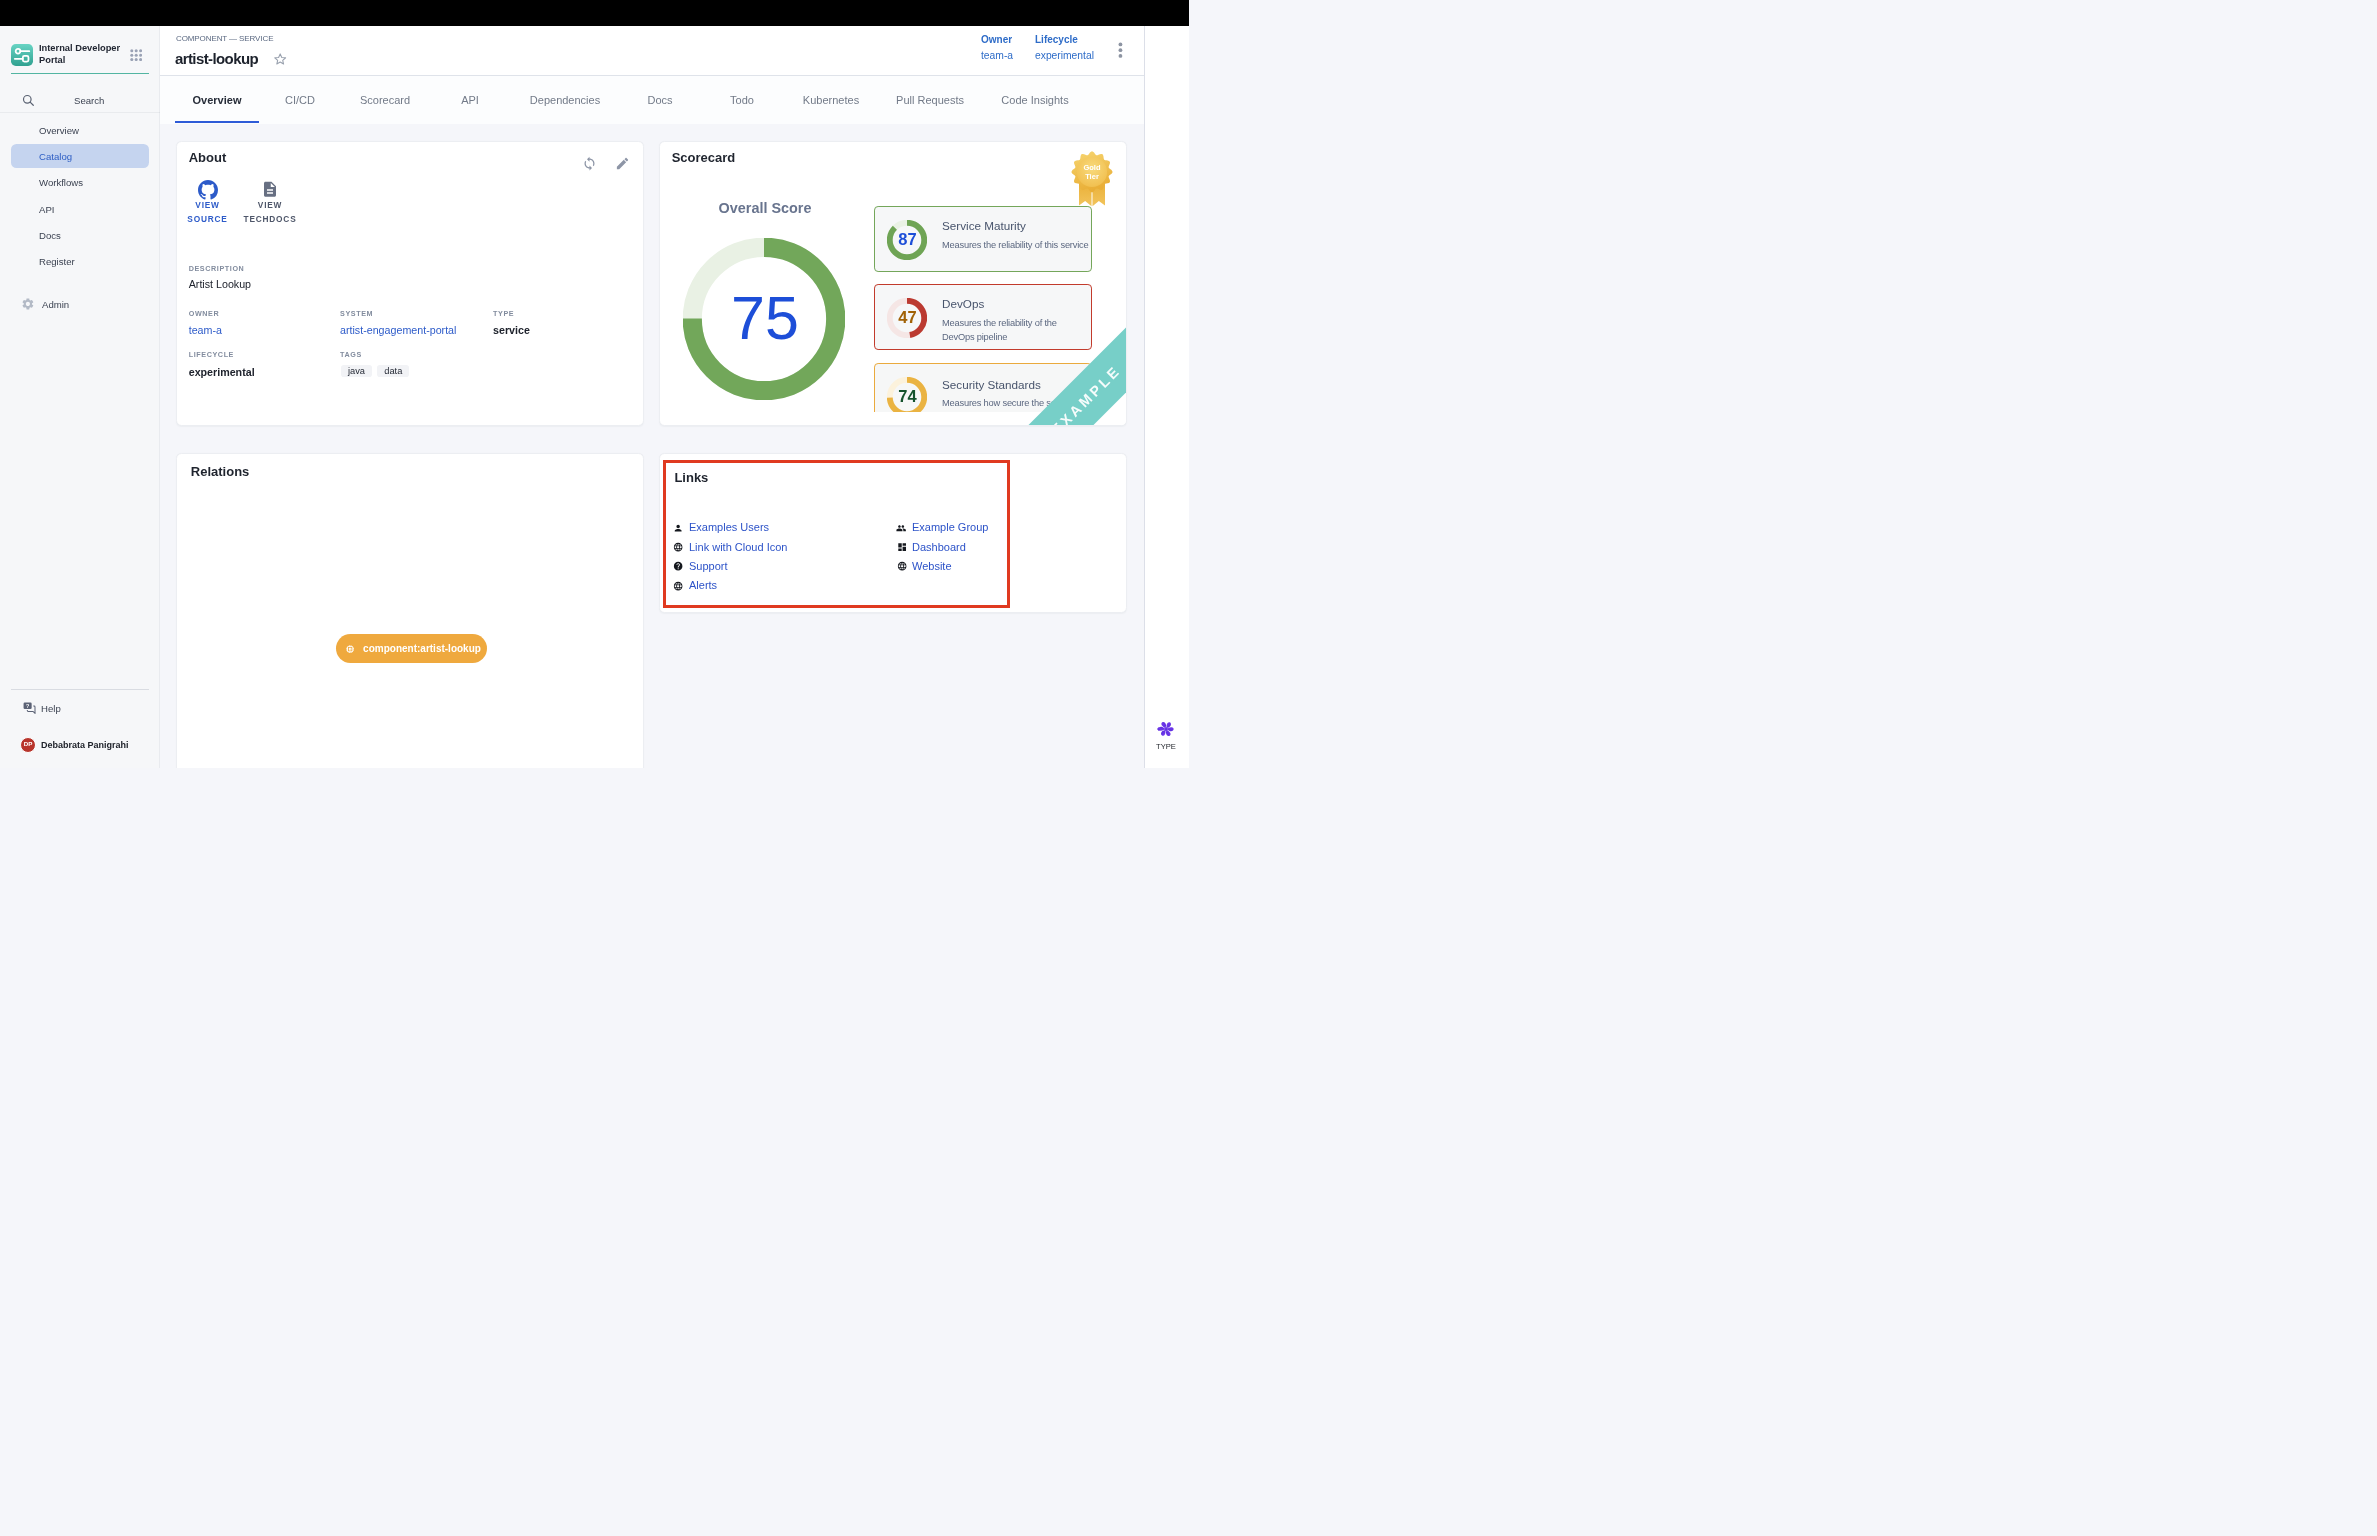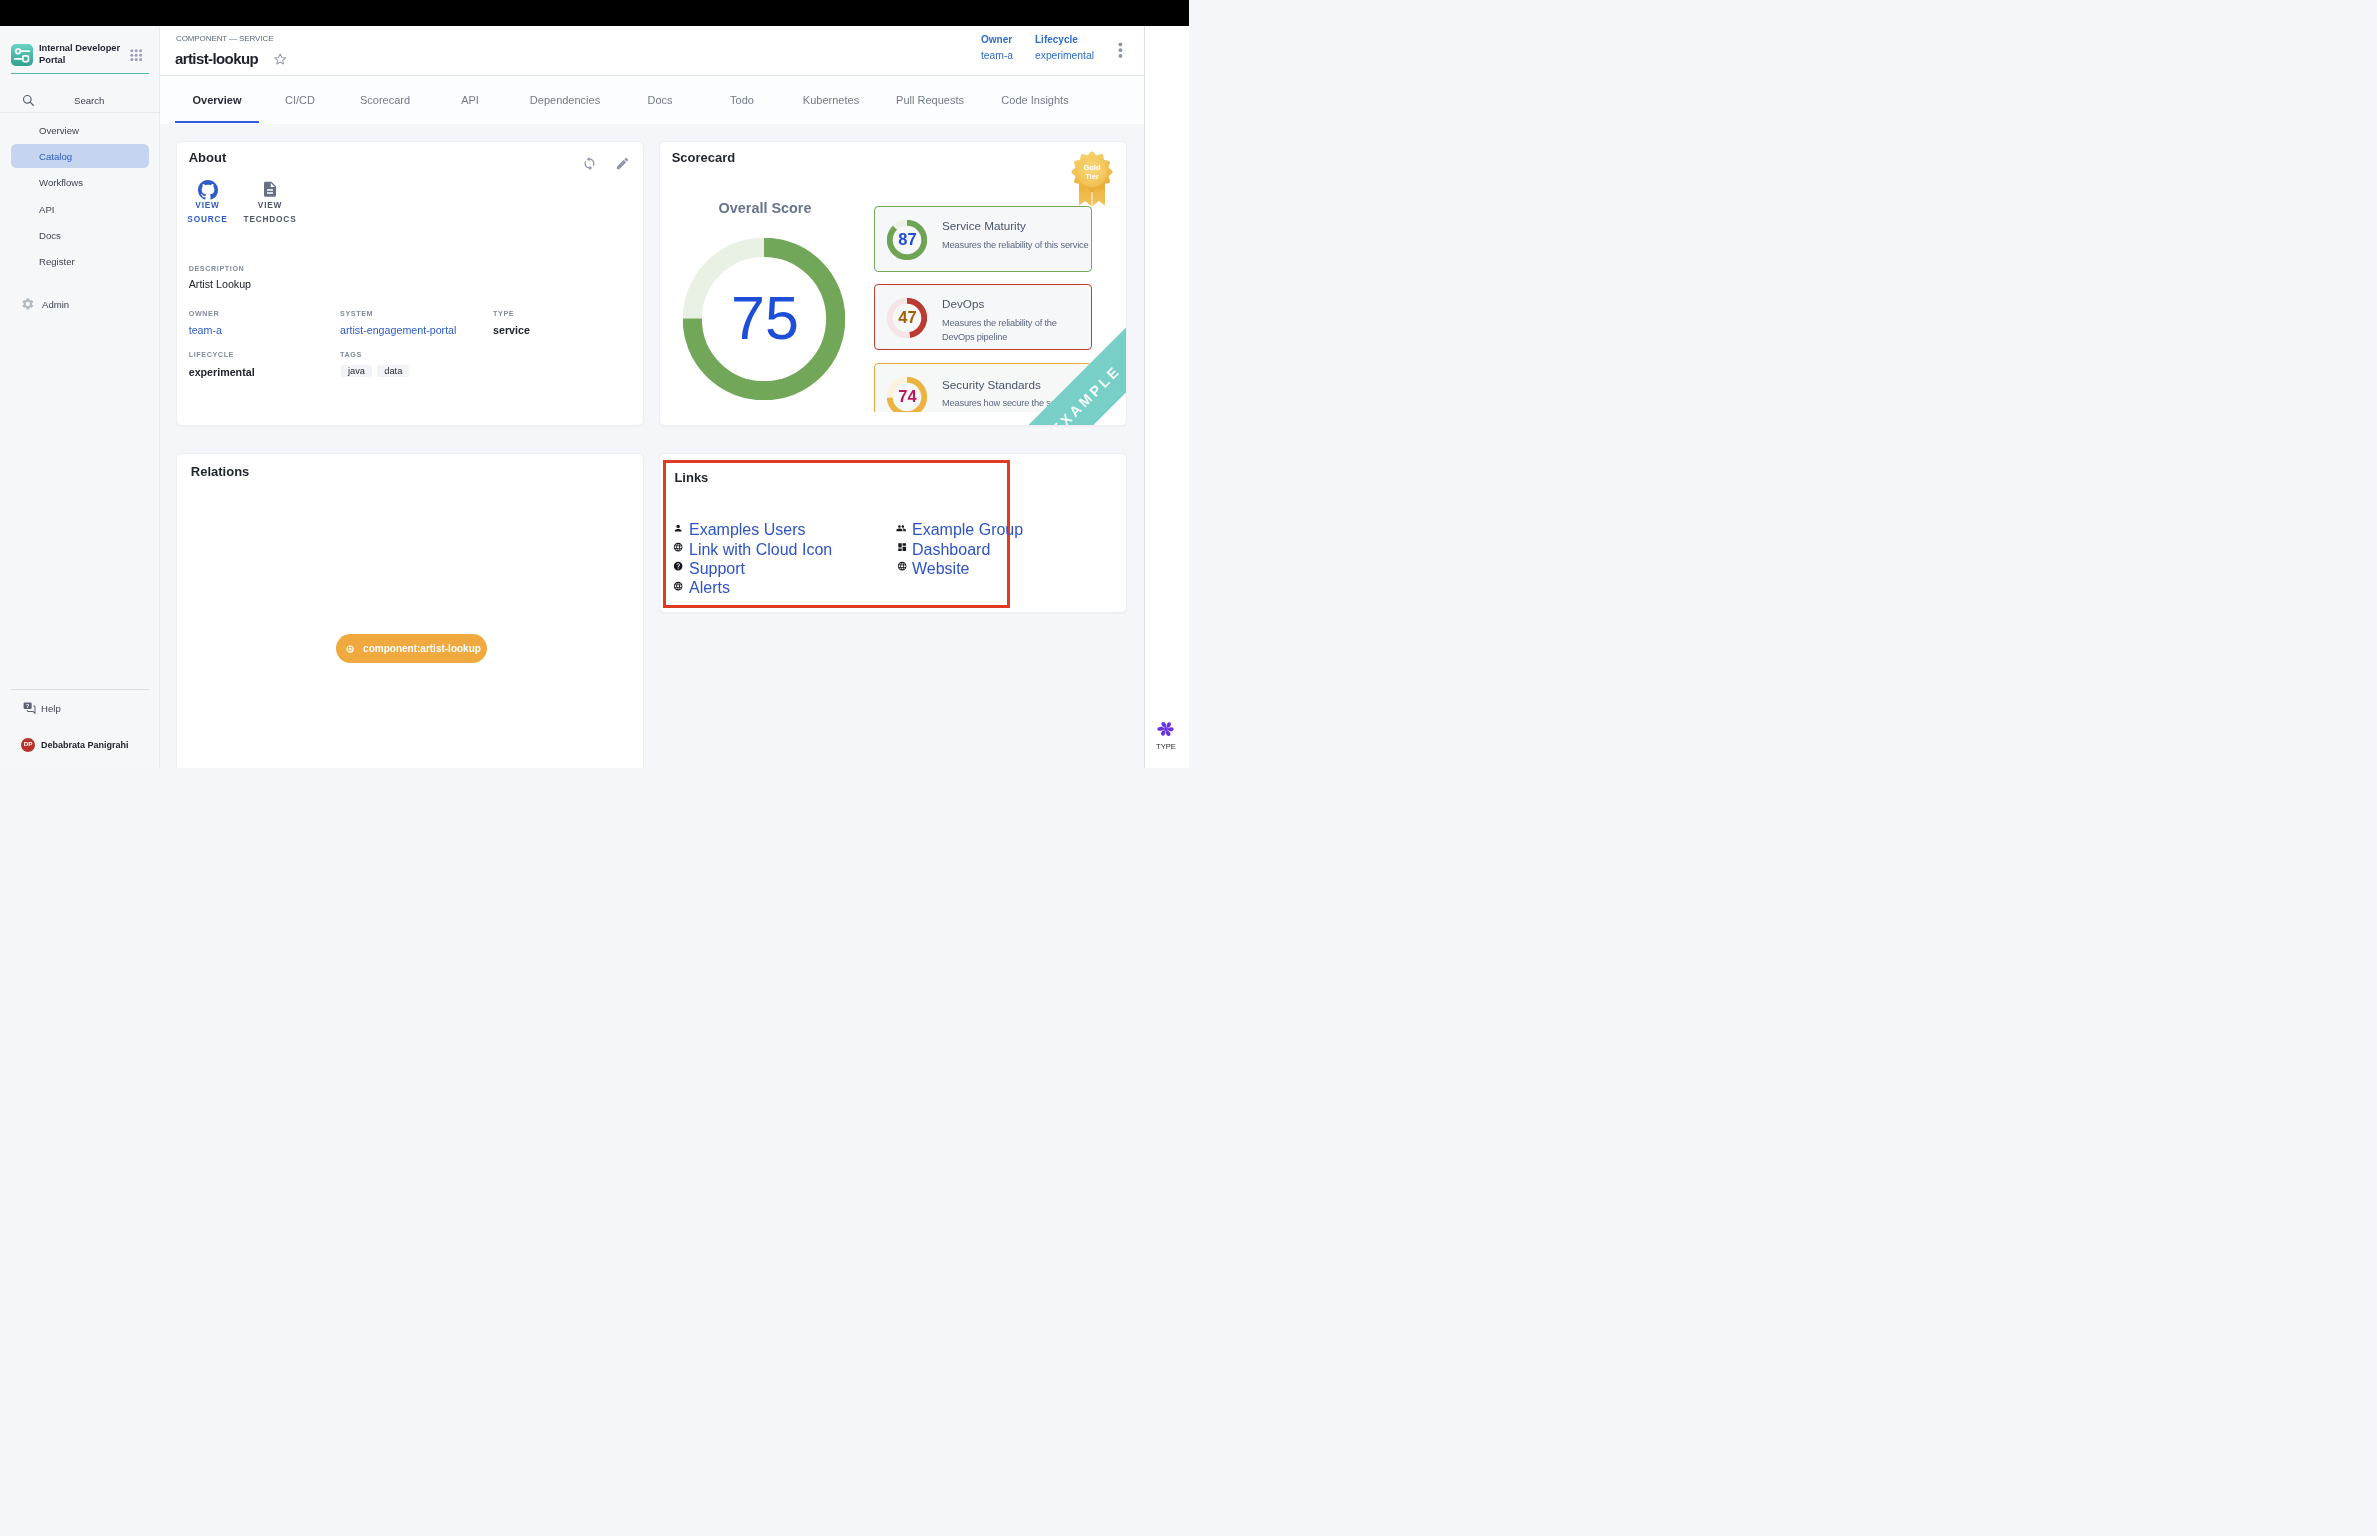--- a/index.html
+++ b/index.html
@@ -35,21 +35,21 @@
 #cScore { left:659px; top:141px; width:468px; height:285px; overflow:hidden; }
 #cRel { left:176px; top:453px; width:468px; height:321px; }
 #cLinks { left:659px; top:453px; width:468px; height:160px; }
 .h2 { font-size:13px; font-weight:bold; color:#1f242e; }
 .lbl { font-size:7.2px; font-weight:bold; letter-spacing:0.6px; color:#828c9e; }
 .blue { color:#2d5bc9; }
 .val { font-size:10.7px; color:#20242e; }
 .val.blue { color:#2d5bc9; }
 .chip { display:inline-block; background:#f2f3f6; border-radius:2.8px; font-size:9.3px; color:#262b36; padding:1.4px 6.9px; margin-right:5.5px; }
 
-.lrow { font-size:16px; color:#2d53c8; }
+.lrow { font-size:11px; color:#2d53c8; }
 .licon { width:10.3px; height:10.3px; fill:#15181e; }
 
 .mbox { left:214px; width:218px; height:66px; border-radius:4.1px; background:#f6f7f8; position:absolute; }
 .mtitle { font-size:11.7px; font-weight:500; color:#48546c; }
 .mdesc { font-size:9.3px; letter-spacing:-0.2px; color:#5c6880; line-height:14.4px; white-space:nowrap; }
 </style>
 </head>
 <body>
 <div class="abs" id="topbar"></div>
 <div class="abs" id="sidebar"></div>
@@ -191,21 +191,21 @@
     </svg>
     <div class="abs" style="left:12.4px; top:23.4px; width:40px; text-align:center; font-size:16.5px; font-weight:bold; color:#a16207;">47</div>
     <div class="abs mtitle" style="left:67px; top:12.4px;">DevOps</div>
     <div class="abs mdesc" style="left:67px; top:31px;">Measures the reliability of the<br>DevOps pipeline</div>
   </div>
   <div class="mbox" style="top:221px; height:83px; border:1px solid #eaaa3d; background:#f6f7f7;">
     <svg class="abs" style="left:12.4px; top:13px;" width="40" height="40" viewBox="0 0 58 58">
       <circle cx="29" cy="29" r="25" fill="none" stroke="#fcf2dc" stroke-width="8.5"></circle>
       <circle cx="29" cy="29" r="25" fill="none" stroke="#eab342" stroke-width="8.5" stroke-dasharray="116.2 157.1" transform="rotate(-90 29 29)"></circle>
     </svg>
-    <div class="abs" style="left:12.4px; top:23.4px; width:40px; text-align:center; font-size:16.5px; font-weight:bold; color:#be185d;">74</div>
+    <div class="abs" style="left:12.4px; top:23.4px; width:40px; text-align:center; font-size:16.5px; font-weight:bold; color:#14532d;">74</div>
     <div class="abs mtitle" style="left:67px; top:13.8px;">Security Standards</div>
     <div class="abs mdesc" style="left:67px; top:32px; width:179px;">Measures how secure the service is</div>
   </div>
 
   <div class="abs" style="left:206px; top:270px; width:261px; height:20.6px; background:#fff;"></div>
 
   <svg class="abs" style="left:410px; top:7.6px;" width="44" height="63" viewBox="0 0 64 92">
     <defs>
       <linearGradient id="gold" x1="0" y1="0" x2="0.3" y2="1">
         <stop offset="0" stop-color="#f7d672"></stop>

